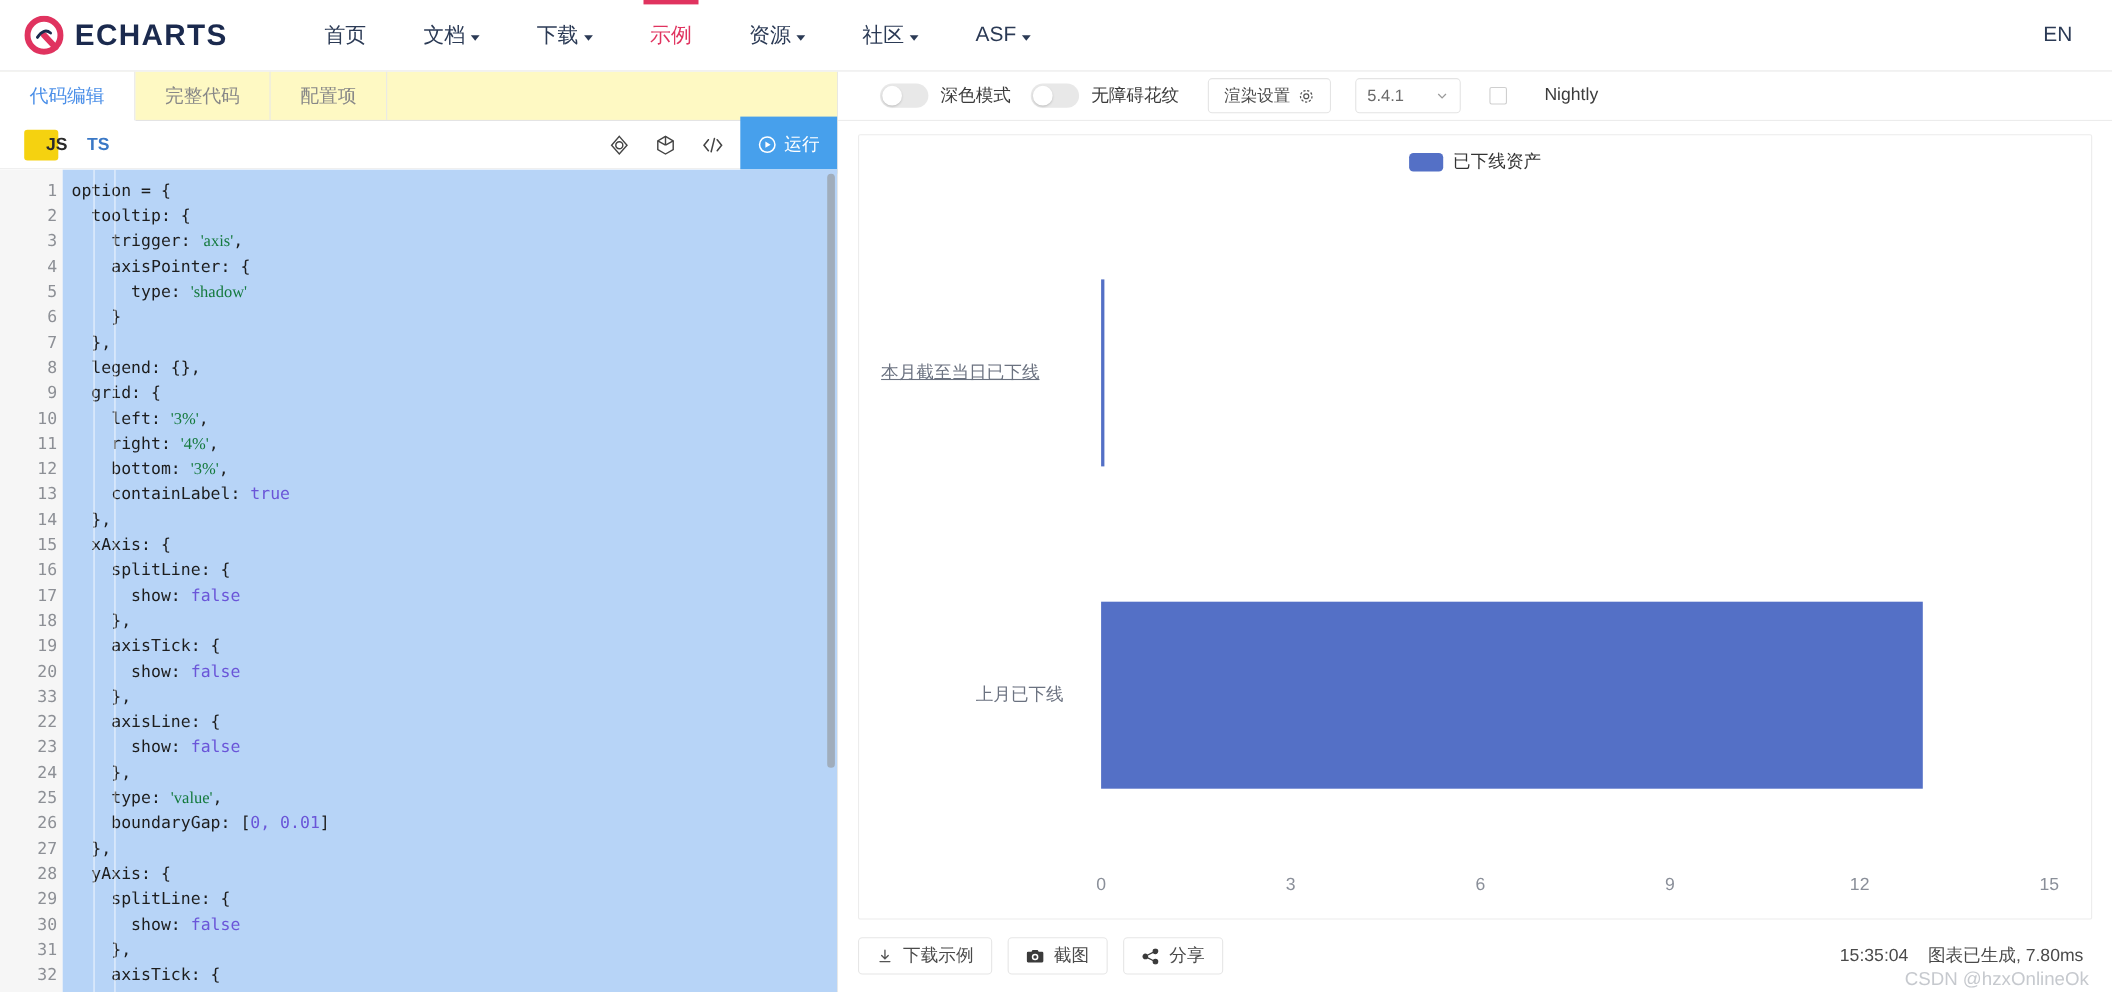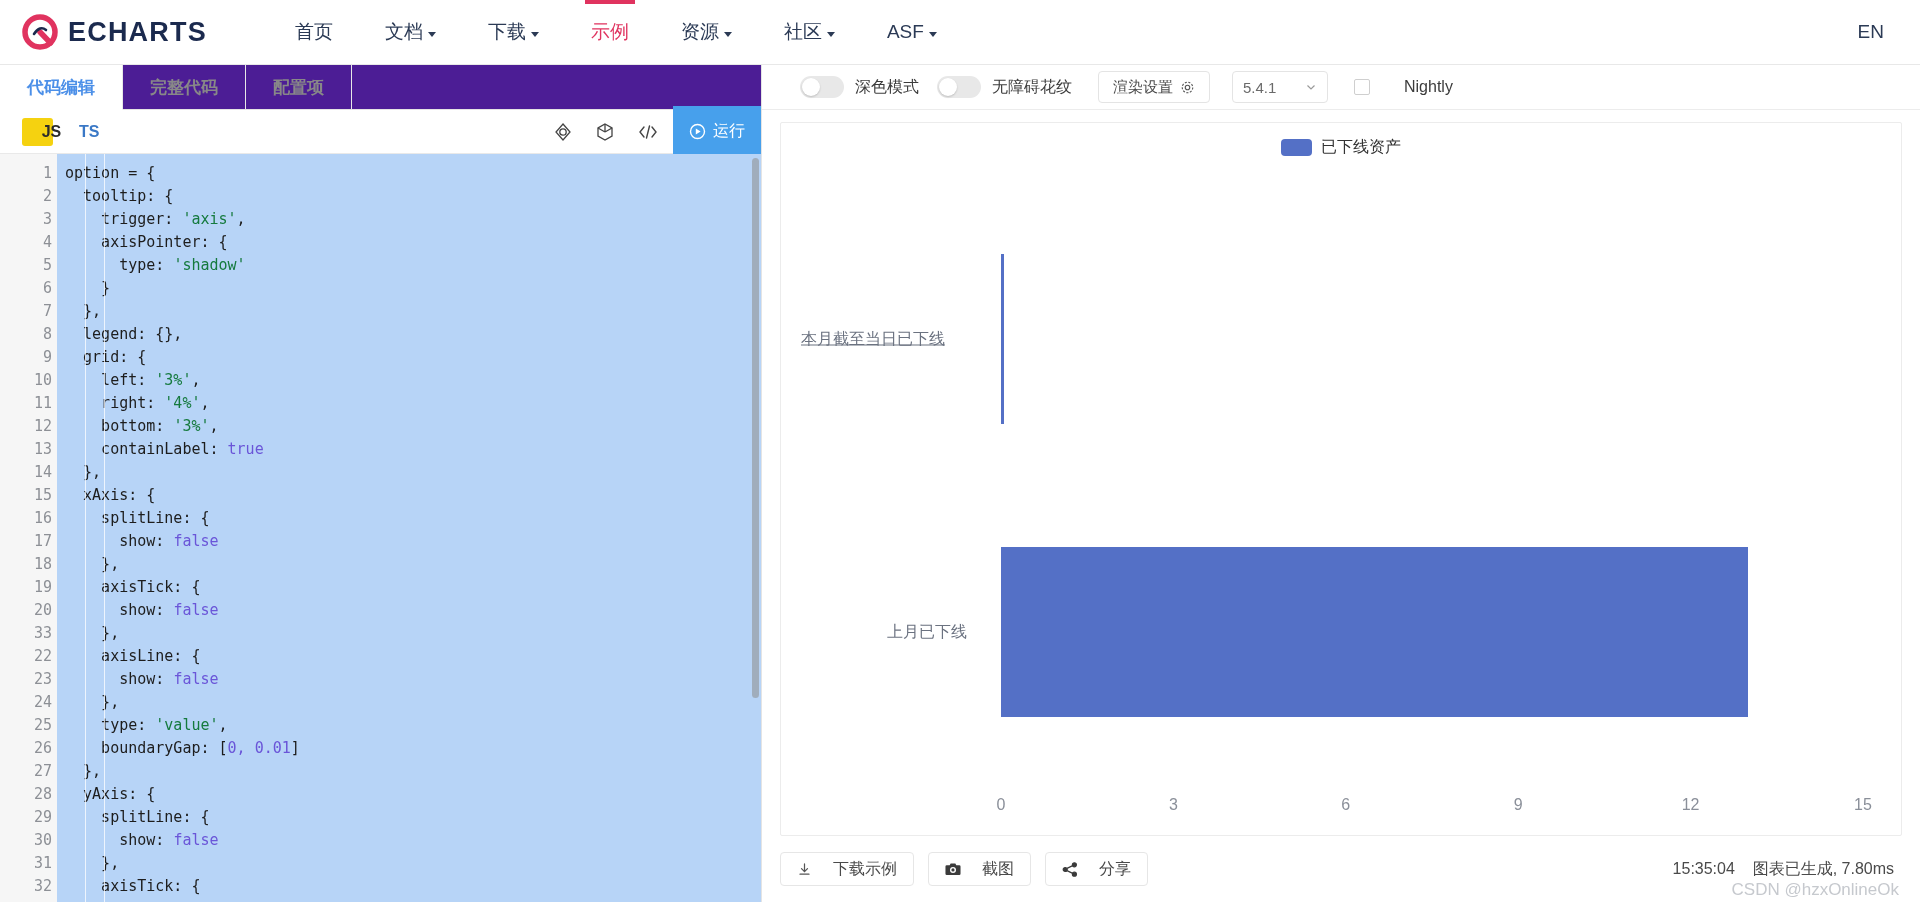--- a/index.html
+++ b/index.html
@@ -47,21 +47,21 @@
   .workspace { display: flex; width: 100%; height: 837px; }
 
   
   .editor-pane {
     width: 762px; height: 100%;
     display: flex; flex-direction: column;
     border-right: 1px solid #e4e4e4; background: #fff;
   }
   .editor-tabs {
     height: 45px; display: flex; align-items: stretch;
-    border-bottom: 1px solid #e4e4e4; background: #4c1d95; font-weight: bold;
+    border-bottom: 1px solid #e4e4e4; background: #fef9c3;
   }
   .etab {
     display: flex; align-items: center; padding: 0 27px;
     font-size: 17px; color: #888; cursor: pointer;
     border-right: 1px solid #e8e8e8;
   }
   .etab.active { color: #4b8fe8; background: #fff; border-bottom: 1px solid #fff; margin-bottom: -1px; }
 
   .editor-toolbar {
     height: 44px; display: flex; align-items: center;
@@ -105,21 +105,21 @@
   .fold {
     position: absolute; right: -9px; top: 0; width: 9px;
     color: #9aa0a6; font-size: 9px; line-height: 23px;
   }
   .code-lines {
     flex: 1; background: #b7d4f7; padding-top: 8px;
     font-family: "DejaVu Sans Mono", monospace; font-size: 15px;
     color: #1d1d1d; position: relative; overflow: hidden;
   }
   .code-row { height: 23px; line-height: 23px; white-space: pre; padding-left: 8px; }
-  .tk-str { color: #157a3e; }
+  .tk-str { color: #157a3e; font-family: Liberation Serif, serif; }
   .tk-val { color: #6a55d8; }
   .tk-num { color: #6a55d8; }
   .indent-guide {
     position: absolute; top: 0; bottom: 0; width: 1px;
     background: rgba(255,255,255,.75);
   }
   .code-scrollbar {
     position: absolute; right: 2px; top: 4px; width: 7px; height: 540px;
     background: #9aa2ad; border-radius: 4px; opacity: .8; cursor: pointer;
   }
@@ -184,21 +184,21 @@
   .xtick {
     position: absolute; transform: translateX(-50%);
     font-size: 16px; color: #8a8f99;
   }
 
   .preview-footer {
     height: 66px; display: flex; align-items: center;
     padding: 0 26px 0 18px; position: relative;
   }
   .foot-btn {
-    height: 34px; display: flex; align-items: center; gap: 21px;
+    height: 34px; display: flex; align-items: center; gap: 9px;
     padding: 0 16px; border: 1px solid #e6e6e6; border-radius: 4px;
     background: #fff; font-size: 16px; color: #4a4a4a;
     cursor: pointer; margin-right: 14px; white-space: nowrap;
   }
   .status {
     margin-left: auto; font-size: 16px; color: #4a4a4a; white-space: nowrap;
   }
   .watermark {
     position: absolute; right: 21px; bottom: 2px;
     font-size: 17px; color: #c6c9ce; white-space: nowrap;

